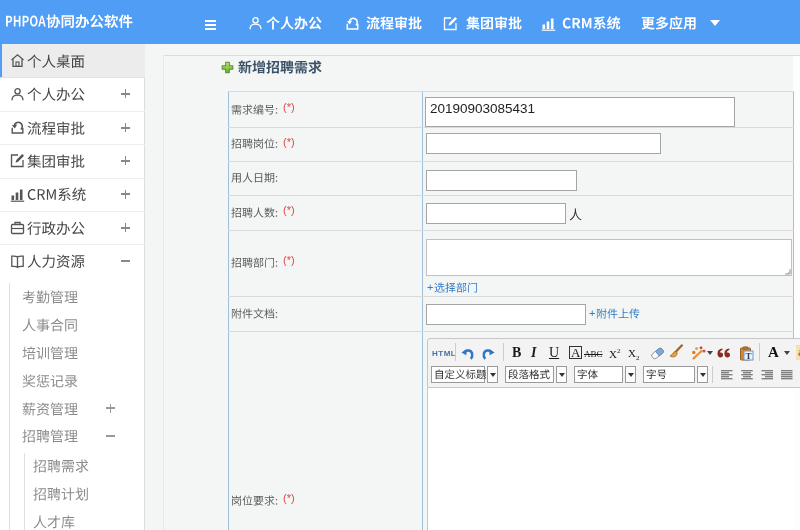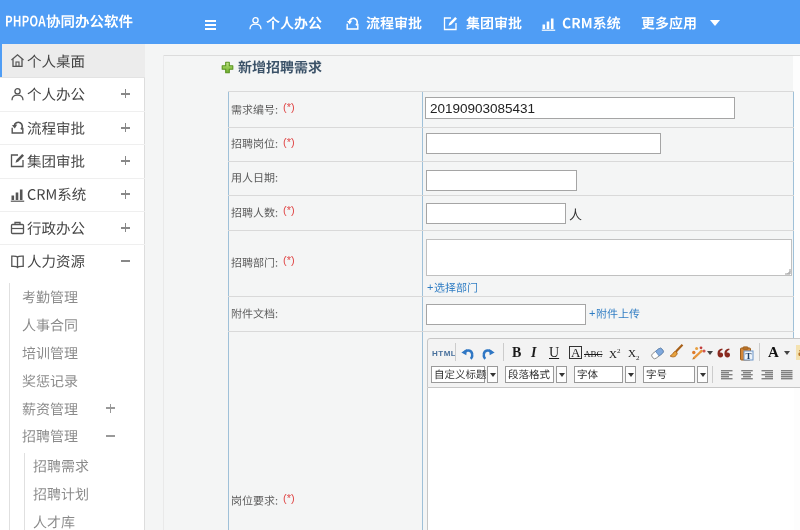--- a/index.html
+++ b/index.html
@@ -200,21 +200,21 @@
     <path d="M1.8 -9.2V-7.0H0.5V-6.2H1.8V-3.8C1.3 -3.7 0.7 -3.5 0.3 -3.4L0.5 -2.6L1.8 -3.0V-0.1C1.8 0.0 1.8 0.1 1.6 0.1C1.5 0.1 1.1 0.1 0.6 0.1C0.7 0.3 0.8 0.7 0.8 0.9C1.6 0.9 2.0 0.8 2.2 0.7C2.5 0.6 2.6 0.4 2.6 -0.1V-3.3L3.9 -3.7L3.8 -4.5L2.6 -4.1V-6.2H4.0V-7.0H2.6V-9.2ZM4.6 -3.7V0.9H5.4V0.3H9.2V0.8H10.0V-3.7ZM5.4 -0.4V-2.9H9.2V-0.4ZM4.3 -8.7V-7.9H6.2C6.0 -6.6 5.5 -5.4 3.9 -4.7C4.1 -4.6 4.4 -4.3 4.5 -4.1C6.2 -4.9 6.8 -6.3 7.0 -7.9H9.3C9.2 -6.1 9.1 -5.4 8.9 -5.2C8.8 -5.1 8.7 -5.1 8.5 -5.1C8.4 -5.1 7.9 -5.1 7.4 -5.1C7.6 -4.9 7.6 -4.6 7.7 -4.4C8.2 -4.3 8.7 -4.3 8.9 -4.4C9.2 -4.4 9.4 -4.5 9.6 -4.7C9.9 -5.0 10.0 -5.9 10.1 -8.3C10.1 -8.5 10.1 -8.7 10.1 -8.7Z M11.4 -1.5 11.6 -0.7 14.4 -1.3V0.8H15.1V-1.5L15.8 -1.6L15.7 -2.4L15.1 -2.2V-8.0H15.7V-8.8H11.5V-8.0H12.2V-1.6ZM12.9 -8.0H14.4V-6.5H12.9ZM15.4 -3.9V-3.2H16.9C16.8 -2.6 16.6 -2.0 16.4 -1.5H20.1C20.0 -0.6 19.9 -0.2 19.7 -0.0C19.6 0.1 19.5 0.1 19.3 0.1C19.1 0.1 18.5 0.1 17.9 0.0C18.0 0.2 18.1 0.5 18.1 0.8C18.7 0.8 19.3 0.8 19.6 0.8C19.9 0.8 20.2 0.7 20.3 0.5C20.6 0.2 20.8 -0.4 21.0 -1.8C21.0 -2.0 21.0 -2.2 21.0 -2.2H17.5L17.7 -3.2H21.6V-3.9ZM12.9 -5.8H14.4V-4.2H12.9ZM12.9 -3.5H14.4V-2.1L12.9 -1.7ZM16.7 -6.1H18.1V-5.2H16.7ZM18.9 -6.1H20.3V-5.2H18.9ZM16.7 -7.6H18.1V-6.7H16.7ZM18.9 -7.6H20.3V-6.7H18.9ZM18.1 -9.2V-8.2H16.0V-4.6H21.1V-8.2H18.9V-9.2Z M23.6 -6.9C23.8 -6.3 24.1 -5.5 24.2 -5.0L25.0 -5.2C24.9 -5.7 24.6 -6.5 24.3 -7.1ZM28.9 -8.7V0.9H29.6V-7.9H31.4C31.1 -7.0 30.7 -5.9 30.3 -4.9C31.3 -3.9 31.5 -3.1 31.5 -2.4C31.5 -2.1 31.5 -1.7 31.2 -1.6C31.1 -1.5 31.0 -1.5 30.8 -1.5C30.6 -1.5 30.3 -1.5 29.9 -1.5C30.1 -1.3 30.2 -0.9 30.2 -0.7C30.5 -0.7 30.8 -0.7 31.1 -0.7C31.4 -0.7 31.6 -0.8 31.8 -0.9C32.2 -1.2 32.3 -1.7 32.3 -2.4C32.3 -3.1 32.1 -4.0 31.1 -5.0C31.5 -6.0 32.0 -7.3 32.4 -8.3L31.9 -8.7L31.7 -8.7ZM24.7 -9.1C24.9 -8.7 25.1 -8.3 25.2 -7.9H22.9V-7.2H28.1V-7.9H26.0C25.9 -8.3 25.7 -8.9 25.5 -9.3ZM26.8 -7.1C26.6 -6.5 26.3 -5.6 26.0 -5.0H22.6V-4.2H28.3V-5.0H26.8C27.0 -5.5 27.3 -6.3 27.6 -6.9ZM23.2 -3.2V0.8H24.0V0.3H27.0V0.7H27.8V-3.2ZM24.0 -0.5V-2.5H27.0V-0.5Z M34.4 -8.9C35.0 -8.2 35.6 -7.3 35.9 -6.8L36.6 -7.3C36.3 -7.8 35.6 -8.6 35.0 -9.3ZM34.0 -7.0V0.9H34.8V-7.0ZM36.9 -8.8V-8.0H42.2V-0.2C42.2 0.0 42.1 0.1 41.9 0.1C41.7 0.1 40.9 0.1 40.1 0.1C40.2 0.3 40.3 0.6 40.4 0.9C41.4 0.9 42.1 0.9 42.5 0.7C42.9 0.6 43.0 0.3 43.0 -0.2V-8.8Z M45.5 -4.3C45.9 -4.3 46.3 -4.6 46.3 -5.1C46.3 -5.5 45.9 -5.8 45.5 -5.8C45.1 -5.8 44.8 -5.5 44.8 -5.1C44.8 -4.6 45.1 -4.3 45.5 -4.3ZM45.5 0.1C45.9 0.1 46.3 -0.2 46.3 -0.6C46.3 -1.1 45.9 -1.4 45.5 -1.4C45.1 -1.4 44.8 -1.1 44.8 -0.6C44.8 -0.2 45.1 0.1 45.5 0.1Z" fill="#5a5a5a"></path>
   </svg>
 <div style="position:absolute;left:283px;top:254px;font:11px 'Liberation Sans',sans-serif;color:#e04848;">(*)</div>
 <svg style="position:absolute;left:231px;top:308px;" width="48" height="14" viewBox="0 -9.68 48 14">
     <path d="M6.3 -4.6C6.7 -3.8 7.2 -2.7 7.4 -2.0L8.1 -2.4C7.9 -3.0 7.4 -4.0 7.0 -4.8ZM8.8 -9.1V-6.7H6.1V-5.9H8.8V-0.2C8.8 0.0 8.8 0.0 8.6 0.1C8.4 0.1 7.9 0.1 7.3 0.0C7.4 0.3 7.5 0.6 7.6 0.9C8.4 0.9 8.9 0.8 9.2 0.7C9.5 0.6 9.6 0.3 9.6 -0.2V-5.9H10.6V-6.7H9.6V-9.1ZM5.7 -9.2C5.2 -7.6 4.4 -6.0 3.5 -5.0C3.7 -4.9 3.9 -4.5 4.0 -4.3C4.3 -4.7 4.6 -5.0 4.8 -5.4V0.8H5.6V-6.8C5.9 -7.5 6.2 -8.3 6.4 -9.0ZM0.9 -8.8V0.9H1.6V-8.0H3.0C2.8 -7.2 2.5 -6.2 2.2 -5.4C2.9 -4.5 3.1 -3.7 3.1 -3.1C3.1 -2.8 3.0 -2.4 2.9 -2.3C2.8 -2.3 2.7 -2.2 2.6 -2.2C2.4 -2.2 2.2 -2.2 2.0 -2.2C2.1 -2.0 2.2 -1.7 2.2 -1.5C2.4 -1.5 2.7 -1.5 2.9 -1.5C3.1 -1.5 3.3 -1.6 3.4 -1.7C3.7 -1.9 3.8 -2.4 3.8 -3.0C3.8 -3.7 3.7 -4.6 2.9 -5.5C3.3 -6.4 3.7 -7.6 3.9 -8.5L3.4 -8.8L3.3 -8.8Z M14.5 -3.8V-2.9H17.6V0.9H18.5V-2.9H21.5V-3.8H18.5V-6.2H21.0V-7.0H18.5V-9.1H17.6V-7.0H16.2C16.3 -7.5 16.4 -8.0 16.5 -8.5L15.8 -8.7C15.5 -7.2 15.0 -5.8 14.4 -4.9C14.6 -4.8 14.9 -4.6 15.1 -4.5C15.4 -5.0 15.7 -5.5 15.9 -6.2H17.6V-3.8ZM13.9 -9.2C13.4 -7.5 12.4 -5.9 11.4 -4.8C11.5 -4.6 11.7 -4.2 11.8 -4.0C12.2 -4.4 12.5 -4.8 12.8 -5.3V0.9H13.6V-6.6C14.0 -7.3 14.4 -8.2 14.7 -9.0Z M26.7 -9.1C27.0 -8.5 27.3 -7.8 27.5 -7.3L28.4 -7.6C28.2 -8.1 27.8 -8.8 27.5 -9.3ZM22.6 -7.3V-6.5H24.3C24.9 -4.8 25.8 -3.4 26.9 -2.2C25.7 -1.2 24.2 -0.4 22.4 0.1C22.6 0.3 22.8 0.7 22.9 0.9C24.8 0.3 26.3 -0.5 27.5 -1.6C28.8 -0.5 30.3 0.3 32.1 0.8C32.2 0.6 32.5 0.2 32.6 0.0C30.9 -0.4 29.4 -1.2 28.2 -2.2C29.3 -3.3 30.1 -4.8 30.8 -6.5H32.5V-7.3ZM27.5 -2.8C26.5 -3.8 25.7 -5.1 25.1 -6.5H29.8C29.3 -5.0 28.5 -3.8 27.5 -2.8Z M42.4 -8.5C42.1 -7.7 41.7 -6.6 41.3 -5.9L41.9 -5.7C42.3 -6.3 42.8 -7.4 43.2 -8.3ZM37.4 -8.3C37.7 -7.5 38.2 -6.4 38.3 -5.7L39.1 -6.0C38.9 -6.7 38.4 -7.7 38.0 -8.5ZM35.1 -9.2V-6.9H33.5V-6.1H35.0C34.7 -4.6 34.0 -2.9 33.3 -1.9C33.4 -1.7 33.6 -1.4 33.7 -1.2C34.2 -1.9 34.7 -3.2 35.1 -4.4V0.9H35.9V-4.7C36.2 -4.1 36.7 -3.4 36.8 -3.1L37.3 -3.7C37.1 -4.0 36.2 -5.3 35.9 -5.7V-6.1H37.3V-6.9H35.9V-9.2ZM37.1 -0.7V0.1H42.3V0.8H43.1V-5.2H40.6V-9.2H39.8V-5.2H37.3V-4.4H42.3V-3.0H37.4V-2.2H42.3V-0.7Z M45.5 -4.3C45.9 -4.3 46.3 -4.6 46.3 -5.1C46.3 -5.5 45.9 -5.8 45.5 -5.8C45.1 -5.8 44.8 -5.5 44.8 -5.1C44.8 -4.6 45.1 -4.3 45.5 -4.3ZM45.5 0.1C45.9 0.1 46.3 -0.2 46.3 -0.6C46.3 -1.1 45.9 -1.4 45.5 -1.4C45.1 -1.4 44.8 -1.1 44.8 -0.6C44.8 -0.2 45.1 0.1 45.5 0.1Z" fill="#5a5a5a"></path>
   </svg>
 <svg style="position:absolute;left:231px;top:495px;" width="48" height="14" viewBox="0 -9.68 48 14">
     <path d="M1.2 -8.9V-6.7H9.8V-8.9H8.9V-7.5H5.9V-9.3H5.1V-7.5H2.1V-8.9ZM1.2 -5.9V0.8H2.0V-5.1H9.1V-0.2C9.1 0.0 9.0 0.1 8.8 0.1C8.6 0.1 7.9 0.1 7.1 0.1C7.2 0.3 7.4 0.6 7.4 0.8C8.4 0.8 9.0 0.8 9.4 0.7C9.8 0.6 9.9 0.4 9.9 -0.2V-5.9ZM2.6 -3.9C3.4 -3.5 4.3 -3.0 5.1 -2.4C4.3 -1.8 3.3 -1.3 2.4 -0.9C2.6 -0.7 2.8 -0.4 3.0 -0.2C3.9 -0.7 4.9 -1.3 5.7 -2.0C6.5 -1.4 7.2 -0.9 7.7 -0.4L8.2 -1.0C7.8 -1.4 7.1 -2.0 6.3 -2.5C7.0 -3.1 7.6 -3.8 8.0 -4.5L7.3 -4.8C6.9 -4.1 6.3 -3.5 5.7 -2.9C4.9 -3.5 4.0 -4.0 3.2 -4.5Z M15.1 -7.2V-6.4H21.1V-7.2ZM15.8 -5.6C16.1 -4.1 16.4 -2.0 16.5 -0.9L17.3 -1.1C17.2 -2.2 16.9 -4.2 16.5 -5.8ZM17.3 -9.1C17.5 -8.6 17.7 -7.8 17.8 -7.4L18.6 -7.6C18.5 -8.1 18.3 -8.8 18.1 -9.3ZM14.6 -0.4V0.4H21.5V-0.4H19.2C19.6 -1.8 20.1 -4.0 20.4 -5.7L19.5 -5.9C19.3 -4.2 18.9 -1.9 18.5 -0.4ZM14.1 -9.2C13.5 -7.5 12.5 -5.9 11.4 -4.8C11.6 -4.6 11.8 -4.2 11.9 -4.0C12.3 -4.4 12.6 -4.8 13.0 -5.3V0.9H13.8V-6.6C14.2 -7.4 14.6 -8.2 14.9 -9.0Z M29.4 -2.6C29.0 -1.9 28.5 -1.4 27.9 -1.0C27.0 -1.2 26.2 -1.4 25.4 -1.6C25.6 -1.8 25.9 -2.2 26.2 -2.6ZM23.3 -7.1V-4.2H26.2C26.1 -3.9 25.9 -3.6 25.7 -3.3H22.6V-2.6H25.2C24.8 -2.0 24.4 -1.5 24.0 -1.1C25.0 -0.9 25.9 -0.7 26.8 -0.5C25.7 -0.2 24.3 0.0 22.6 0.1C22.8 0.3 22.9 0.6 23.0 0.9C25.1 0.7 26.7 0.4 28.0 -0.2C29.3 0.1 30.6 0.5 31.5 0.9L32.2 0.2C31.3 -0.1 30.1 -0.4 28.9 -0.8C29.5 -1.2 30.0 -1.8 30.3 -2.6H32.4V-3.3H26.6C26.8 -3.6 27.0 -3.8 27.1 -4.1L26.6 -4.2H31.8V-7.1H29.1V-8.0H32.2V-8.8H22.8V-8.0H25.8V-7.1ZM26.5 -8.0H28.3V-7.1H26.5ZM24.1 -6.4H25.8V-4.9H24.1ZM26.5 -6.4H28.3V-4.9H26.5ZM29.1 -6.4H31.0V-4.9H29.1Z M34.3 -5.5C35.0 -4.9 35.8 -4.0 36.1 -3.4L36.8 -3.9C36.4 -4.5 35.6 -5.3 34.9 -5.9ZM33.5 -1.0 34.0 -0.2C35.1 -0.9 36.6 -1.8 38.1 -2.7V-0.2C38.1 -0.0 38.0 0.0 37.8 0.0C37.6 0.0 36.8 0.1 36.1 0.0C36.2 0.3 36.3 0.7 36.4 0.9C37.4 0.9 38.0 0.9 38.4 0.7C38.8 0.6 38.9 0.3 38.9 -0.2V-4.6C39.9 -2.6 41.2 -0.9 43.0 -0.0C43.2 -0.3 43.4 -0.6 43.6 -0.8C42.4 -1.3 41.4 -2.2 40.6 -3.3C41.3 -3.9 42.2 -4.8 42.9 -5.6L42.2 -6.1C41.6 -5.4 40.8 -4.5 40.1 -3.9C39.6 -4.7 39.2 -5.6 38.9 -6.4V-6.6H43.3V-7.4H42.0L42.4 -7.9C42.0 -8.3 41.1 -8.8 40.4 -9.2L39.9 -8.6C40.6 -8.3 41.4 -7.8 41.9 -7.4H38.9V-9.2H38.1V-7.4H33.7V-6.6H38.1V-3.5C36.4 -2.6 34.6 -1.6 33.5 -1.0Z M45.5 -4.3C45.9 -4.3 46.3 -4.6 46.3 -5.1C46.3 -5.5 45.9 -5.8 45.5 -5.8C45.1 -5.8 44.8 -5.5 44.8 -5.1C44.8 -4.6 45.1 -4.3 45.5 -4.3ZM45.5 0.1C45.9 0.1 46.3 -0.2 46.3 -0.6C46.3 -1.1 45.9 -1.4 45.5 -1.4C45.1 -1.4 44.8 -1.1 44.8 -0.6C44.8 -0.2 45.1 0.1 45.5 0.1Z" fill="#5a5a5a"></path>
   </svg>
 <div style="position:absolute;left:283px;top:492px;font:11px 'Liberation Sans',sans-serif;color:#e04848;">(*)</div>
-<div style="position:absolute;left:425px;top:97px;width:310px;height:22px;background:#fff;border:1px solid #a5a5a5;box-sizing:border-box;"><span style="font:13.5px 'Liberation Sans',sans-serif;color:#222;position:relative;top:1px;left:4px;">20190903085431</span></div>
+<div style="position:absolute;left:425px;top:97px;width:310px;height:30px;background:#fff;border:1px solid #a5a5a5;box-sizing:border-box;"><span style="font:13.5px 'Liberation Sans',sans-serif;color:#222;position:relative;top:1px;left:4px;">20190903085431</span></div>
 <div style="position:absolute;left:426px;top:133px;width:235px;height:21px;background:#fff;border:1px solid #a5a5a5;box-sizing:border-box;"></div>
 <div style="position:absolute;left:426px;top:170px;width:151px;height:21px;background:#fff;border:1px solid #a5a5a5;box-sizing:border-box;"></div>
 <div style="position:absolute;left:426px;top:203px;width:140px;height:21px;background:#fff;border:1px solid #a5a5a5;box-sizing:border-box;"></div>
 <svg style="position:absolute;left:569px;top:208px;" width="14" height="16" viewBox="0 -11.44 14 16">
     <path d="M5.9 -10.9C5.9 -8.9 6.0 -2.5 0.6 0.2C0.9 0.4 1.2 0.7 1.4 1.0C4.5 -0.7 5.9 -3.6 6.5 -6.2C7.2 -3.8 8.6 -0.6 11.8 0.9C12.0 0.7 12.3 0.3 12.5 0.1C7.9 -1.9 7.1 -7.4 6.9 -9.0C7.0 -9.7 7.0 -10.4 7.0 -10.9Z" fill="#333333"></path>
   </svg>
 <div style="position:absolute;left:426px;top:239px;width:366px;height:37px;background:#fff;border:1px solid #c0c0c0;box-sizing:border-box;"></div>
 <svg style="position:absolute;left:785px;top:269px" width="6" height="6">
     <path d="M5 0 L5 5 L0 5" fill="none" stroke="#999" stroke-width="1"></path>
     <path d="M5 2.5 L2.5 5" stroke="#999" stroke-width="1"></path>

